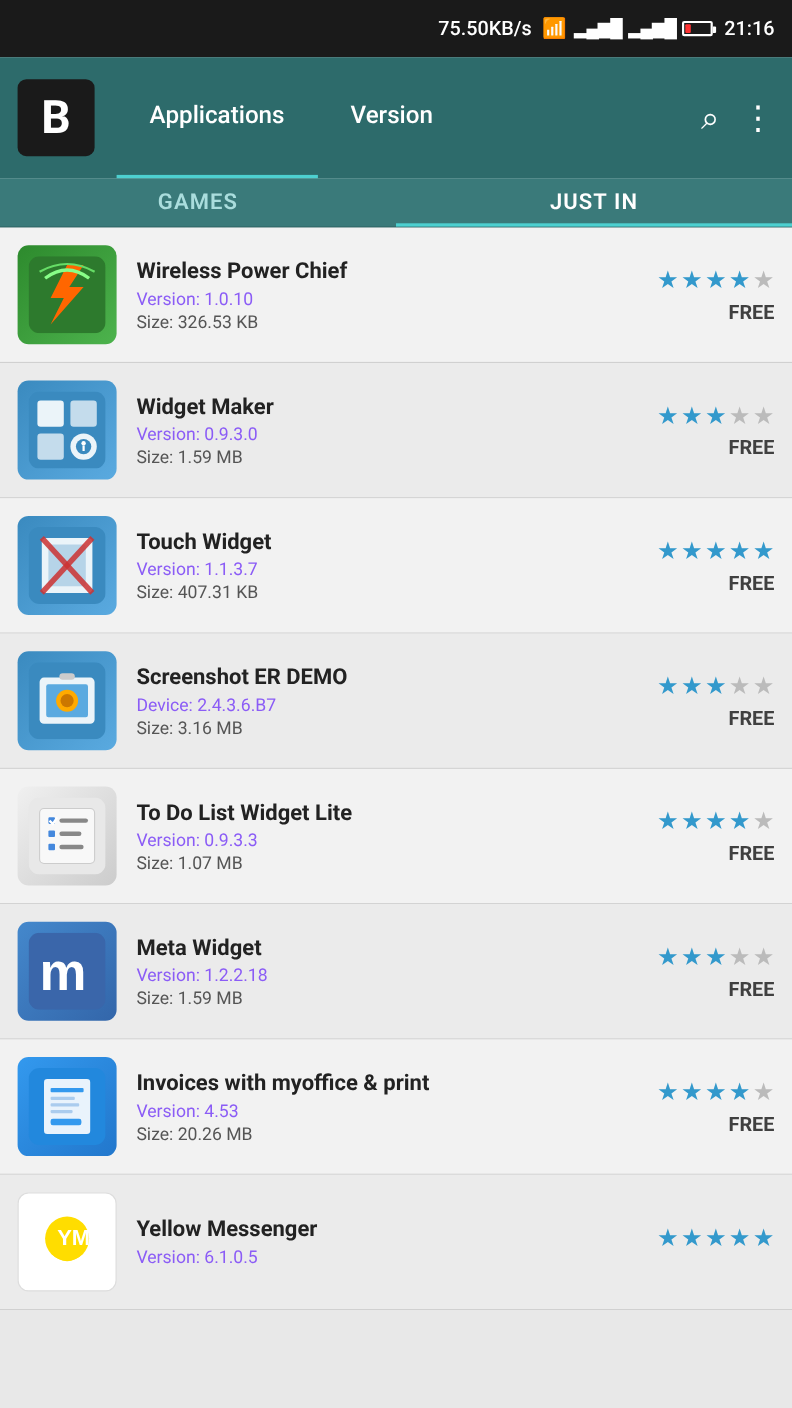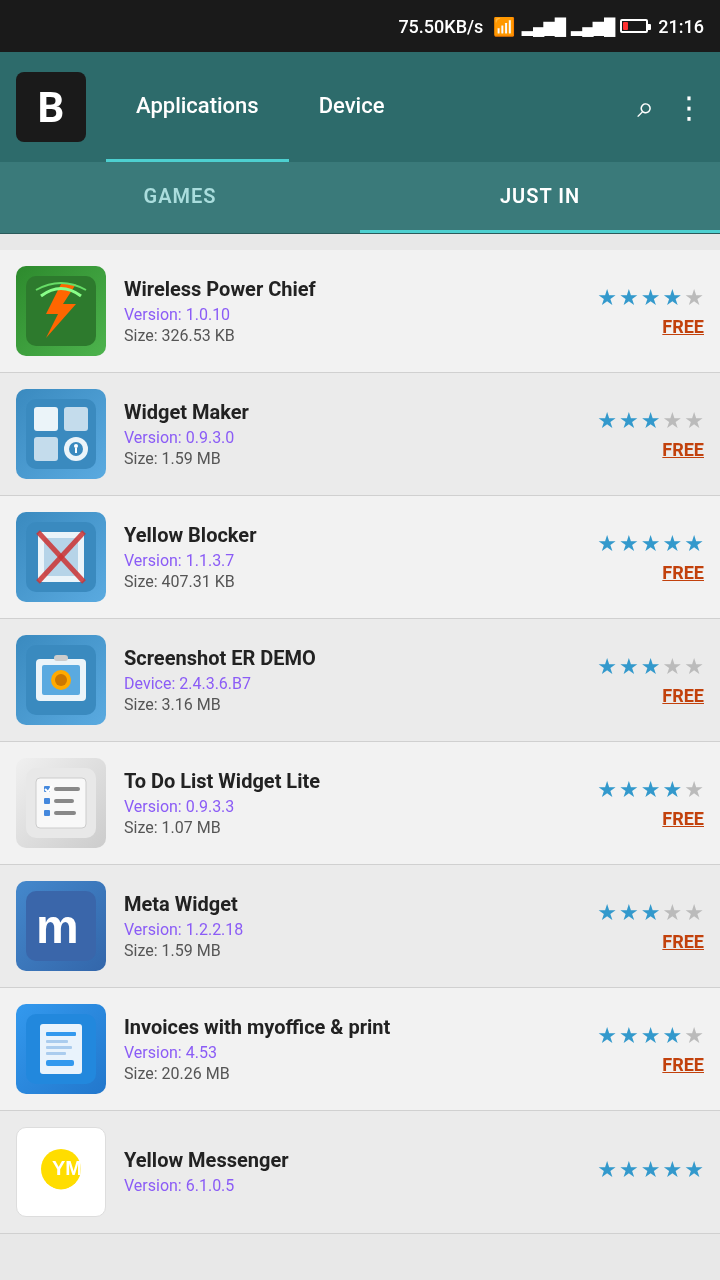--- a/index.html
+++ b/index.html
@@ -106,21 +106,21 @@
     }
     .header-icon {
       color: white;
       font-size: 30px;
       cursor: pointer;
     }
 
     
     .sub-tabs {
       background: #3a7a7a;
-      height: 72px;
+      height: 45px;
       display: flex;
       align-items: flex-end;
       border-bottom: 1px solid #2a5a5a;
     }
     .sub-tab {
       flex: 1;
       height: 100%;
       display: flex;
       align-items: center;
       justify-content: center;
@@ -132,21 +132,20 @@
       border-bottom: 3px solid transparent;
     }
     .sub-tab.active {
       color: white;
       border-bottom: 3px solid #4dd0d0;
     }
 
     
     .app-list {
       background: #eeeeee;
-      margin-top: 16px;
     }
     .app-item {
       display: flex;
       align-items: center;
       padding: 16px 16px;
       background: #f2f2f2;
       border-bottom: 1px solid #d0d0d0;
       cursor: pointer;
     }
     .app-item:nth-child(even) {
@@ -195,22 +194,21 @@
     .star {
       font-size: 22px;
       color: #3399cc;
     }
     .star.empty {
       color: #bbbbbb;
     }
     .app-price {
       font-size: 18px;
       font-weight: 700;
-      color: #c2410c;
-      text-decoration: underline;
+      color: #404040;
     }
 
     
     .icon-wireless {
       background: linear-gradient(135deg, #2d8a2d, #4db34d);
       position: relative;
     }
     .icon-widget-maker {
       background: linear-gradient(135deg, #3a8abf, #5aaae0);
     }
@@ -255,21 +253,21 @@
 
 <div class="header">
   <div class="header-logo">
     <span>B</span>
   </div>
   <div class="header-tabs">
     <div class="header-tab active">
       <span>Applications</span>
     </div>
     <div class="header-tab">
-      <span>Device</span>
+      <span>Version</span>
     </div>
   </div>
   <div class="header-icons">
     <span class="header-icon">⌕</span>
     <span class="header-icon">⋮</span>
   </div>
 </div>
 
 <div class="sub-tabs">
   <div class="sub-tab">
@@ -342,21 +340,21 @@
     <div class="app-icon icon-touch-blocker">
       <svg width="70" height="70" viewBox="0 0 70 70">
         <rect width="70" height="70" rx="10" fill="#3a8abf"></rect>
         <rect x="12" y="10" width="46" height="50" rx="4" fill="white" opacity="0.9"></rect>
         <rect x="18" y="16" width="34" height="38" rx="2" fill="#3a8abf" opacity="0.3"></rect>
         <line x1="12" y1="10" x2="58" y2="60" stroke="#cc3333" stroke-width="5" opacity="0.85"></line>
         <line x1="58" y1="10" x2="12" y2="60" stroke="#cc3333" stroke-width="5" opacity="0.85"></line>
       </svg>
     </div>
     <div class="app-info">
-      <div class="app-name">Yellow Blocker</div>
+      <div class="app-name">Touch Widget</div>
       <div class="app-version">Version: 1.1.3.7</div>
       <div class="app-size">Size: 407.31 KB</div>
     </div>
     <div class="app-rating">
       <div class="stars">
         <span class="star">★</span>
         <span class="star">★</span>
         <span class="star">★</span>
         <span class="star">★</span>
         <span class="star">★</span>

